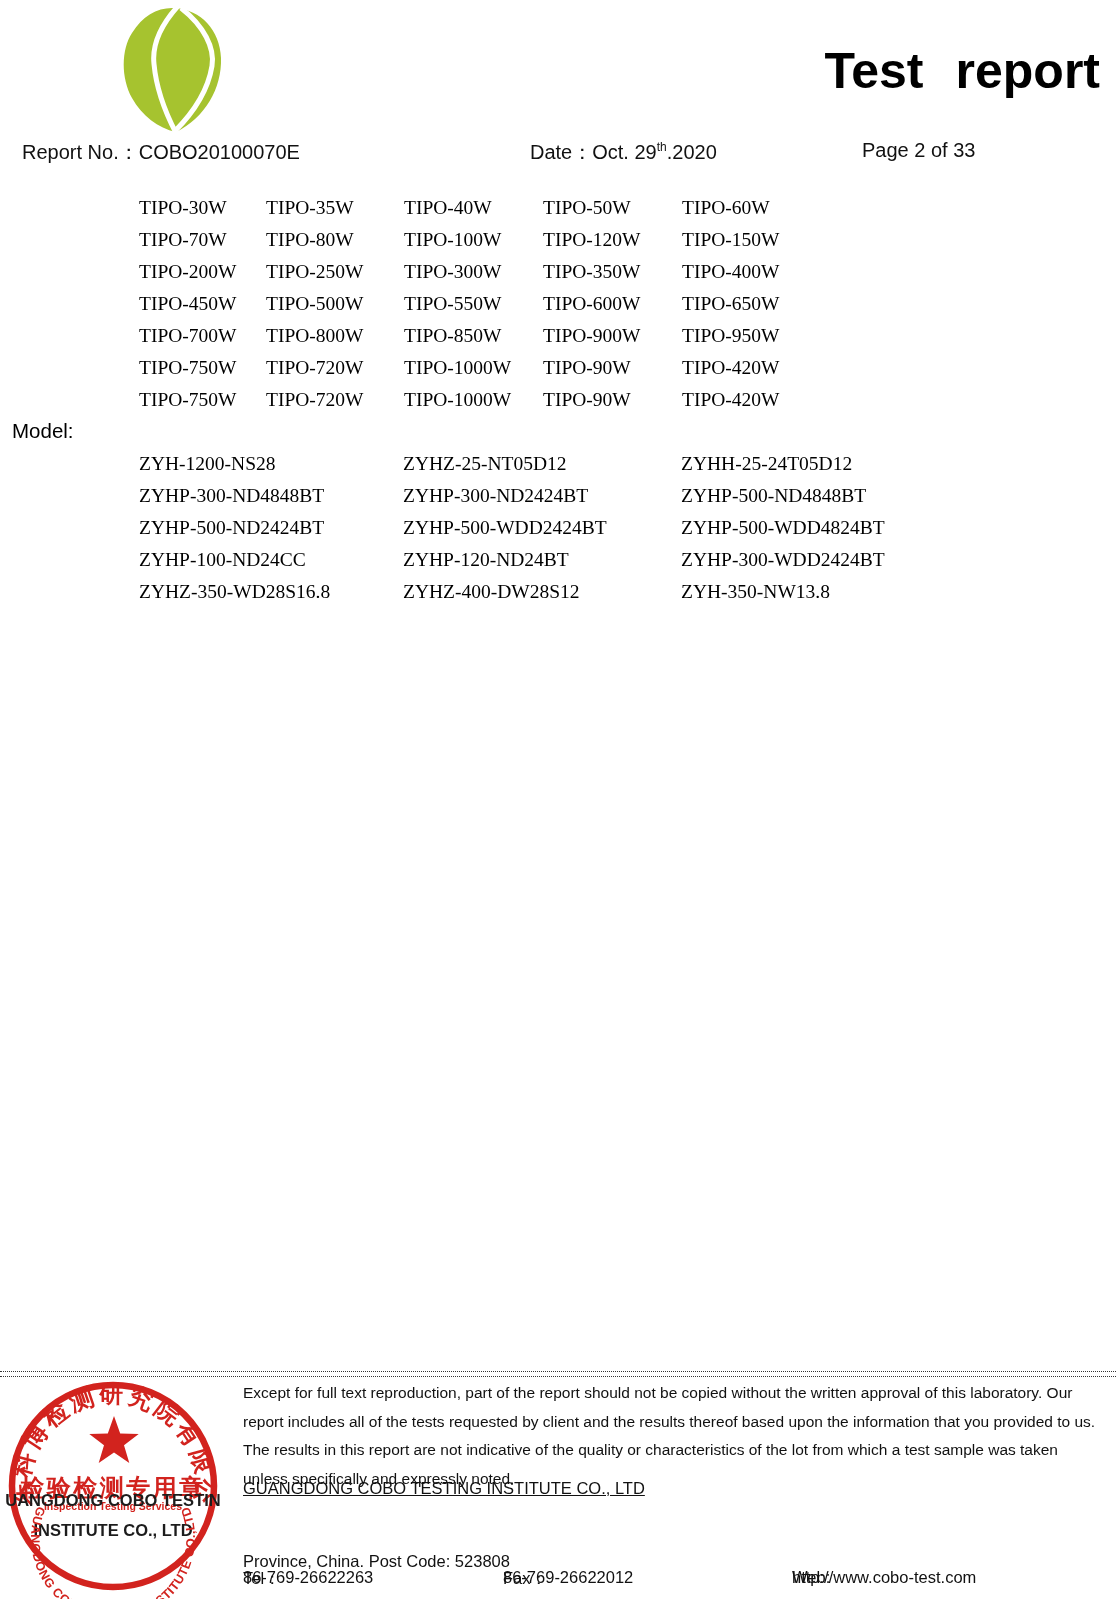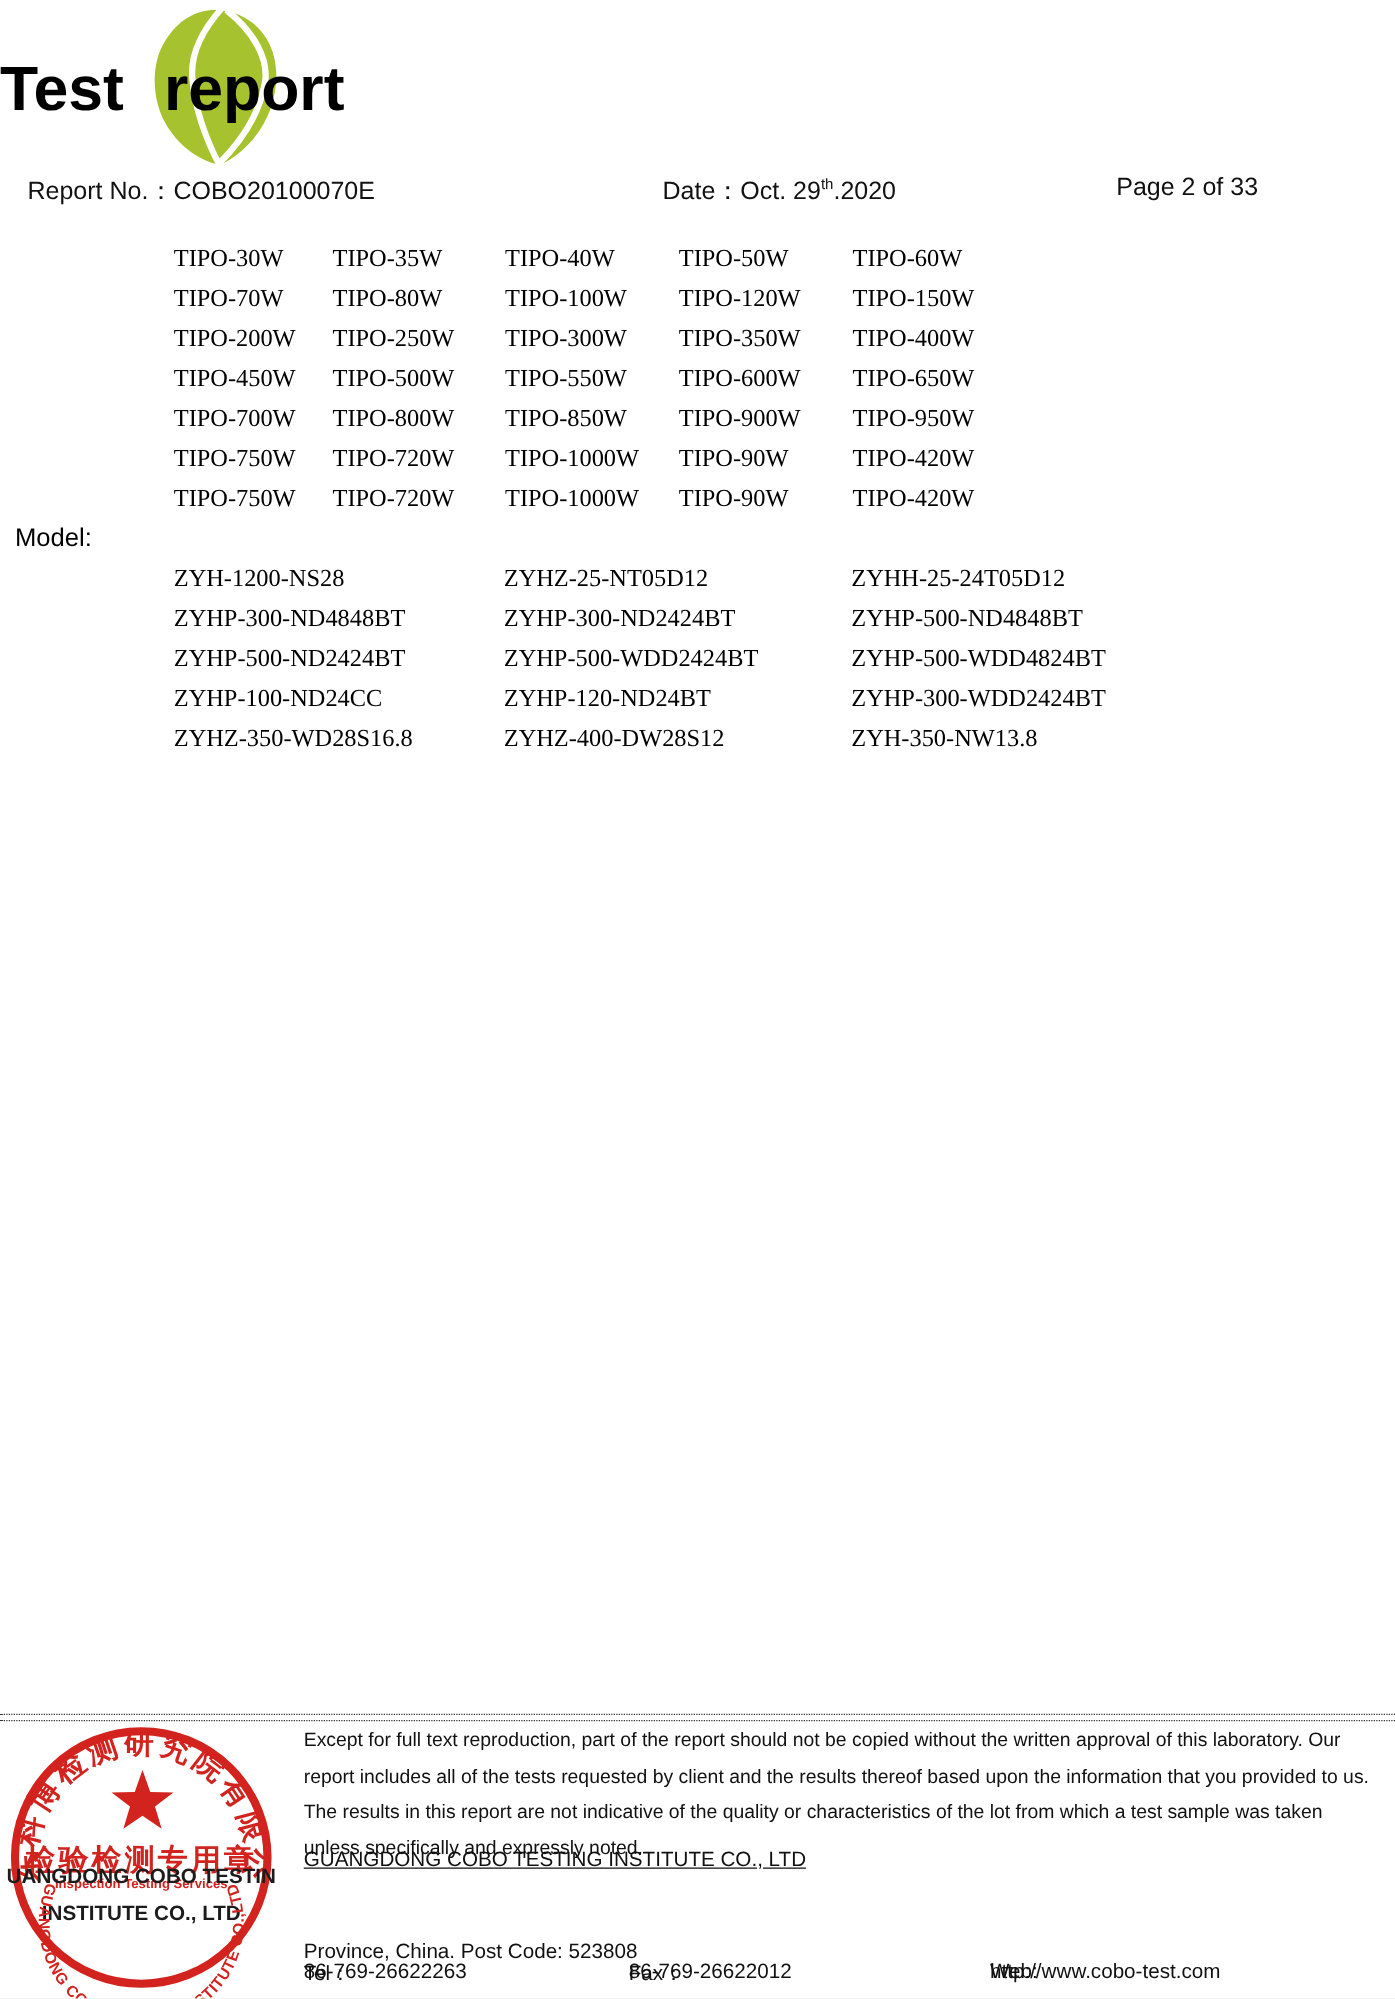--- a/index.html
+++ b/index.html
@@ -1,28 +1,28 @@
 <!DOCTYPE html>
 <html><head>
 <meta charset="utf-8">
 <style>
   html,body{margin:0;padding:0;background:#e8e8e8;}
   .page{position:relative;width:1116px;height:1599px;background:#ffffff;overflow:hidden;
         font-family:"Liberation Sans",sans-serif;color:#1a1a1a;margin:0 auto;}
 
   
   .logo{position:absolute;left:118px;top:6px;width:112px;height:128px;}
-  .title{position:absolute;left:0;top:42px;width:1100px;margin:0;text-align:left;
+  .title{position:absolute;left:0;top:42px;width:1100px;margin:0;text-align:right;
          font-size:50px;font-weight:bold;letter-spacing:0px;color:#000;}
   .title .w1{margin-right:32px;}
   .meta{position:absolute;top:139px;font-size:20px;color:#111;white-space:nowrap;}
   .meta-report{left:22px;}
   .meta-date{left:530px;}
   .meta-date sup{font-size:12px;}
-  .meta-page{left:893px;}
+  .meta-page{left:862px;}
 
   
   .model-label{position:absolute;left:12px;top:419px;font-size:20.5px;color:#000000;}
   .model-table{position:absolute;left:139px;font-family:"Liberation Serif",serif;
                font-size:19.5px;color:#000;}
   #tipo-table{top:192px;}
   #zyh-table{top:448px;}
   .trow{display:grid;grid-template-columns:127px 138px 139px 139px 140px;height:32px;align-items:center;}
   .zrow{display:grid;grid-template-columns:264px 278px 285px;height:32px;align-items:center;}
   .mcell{white-space:nowrap;}

